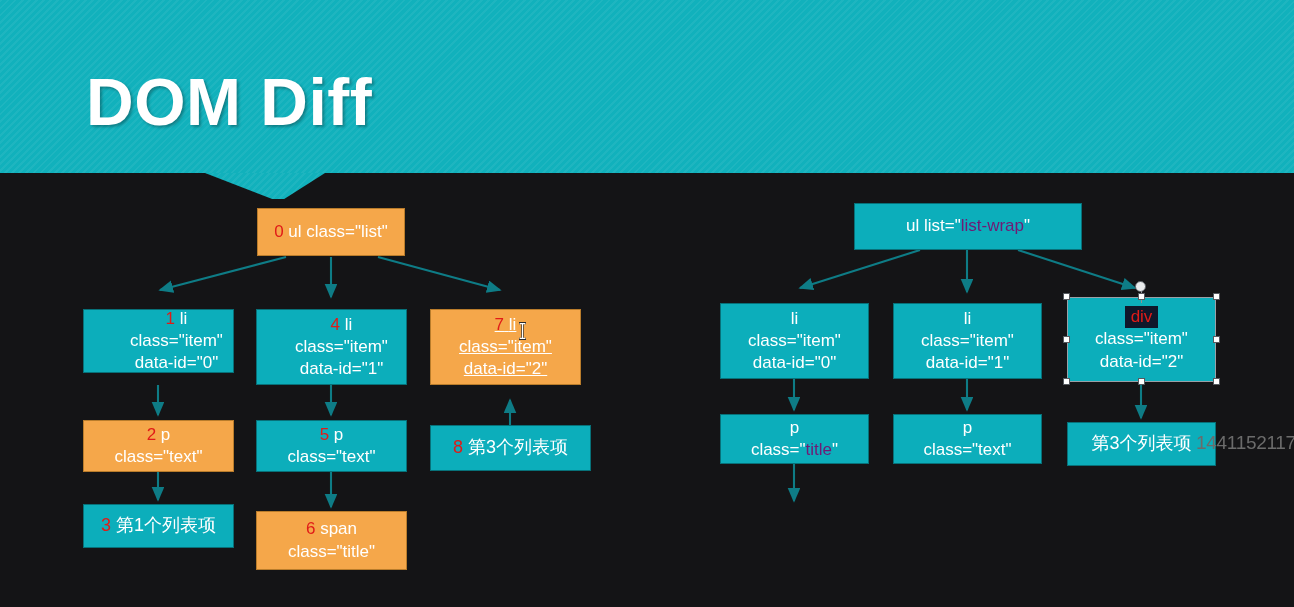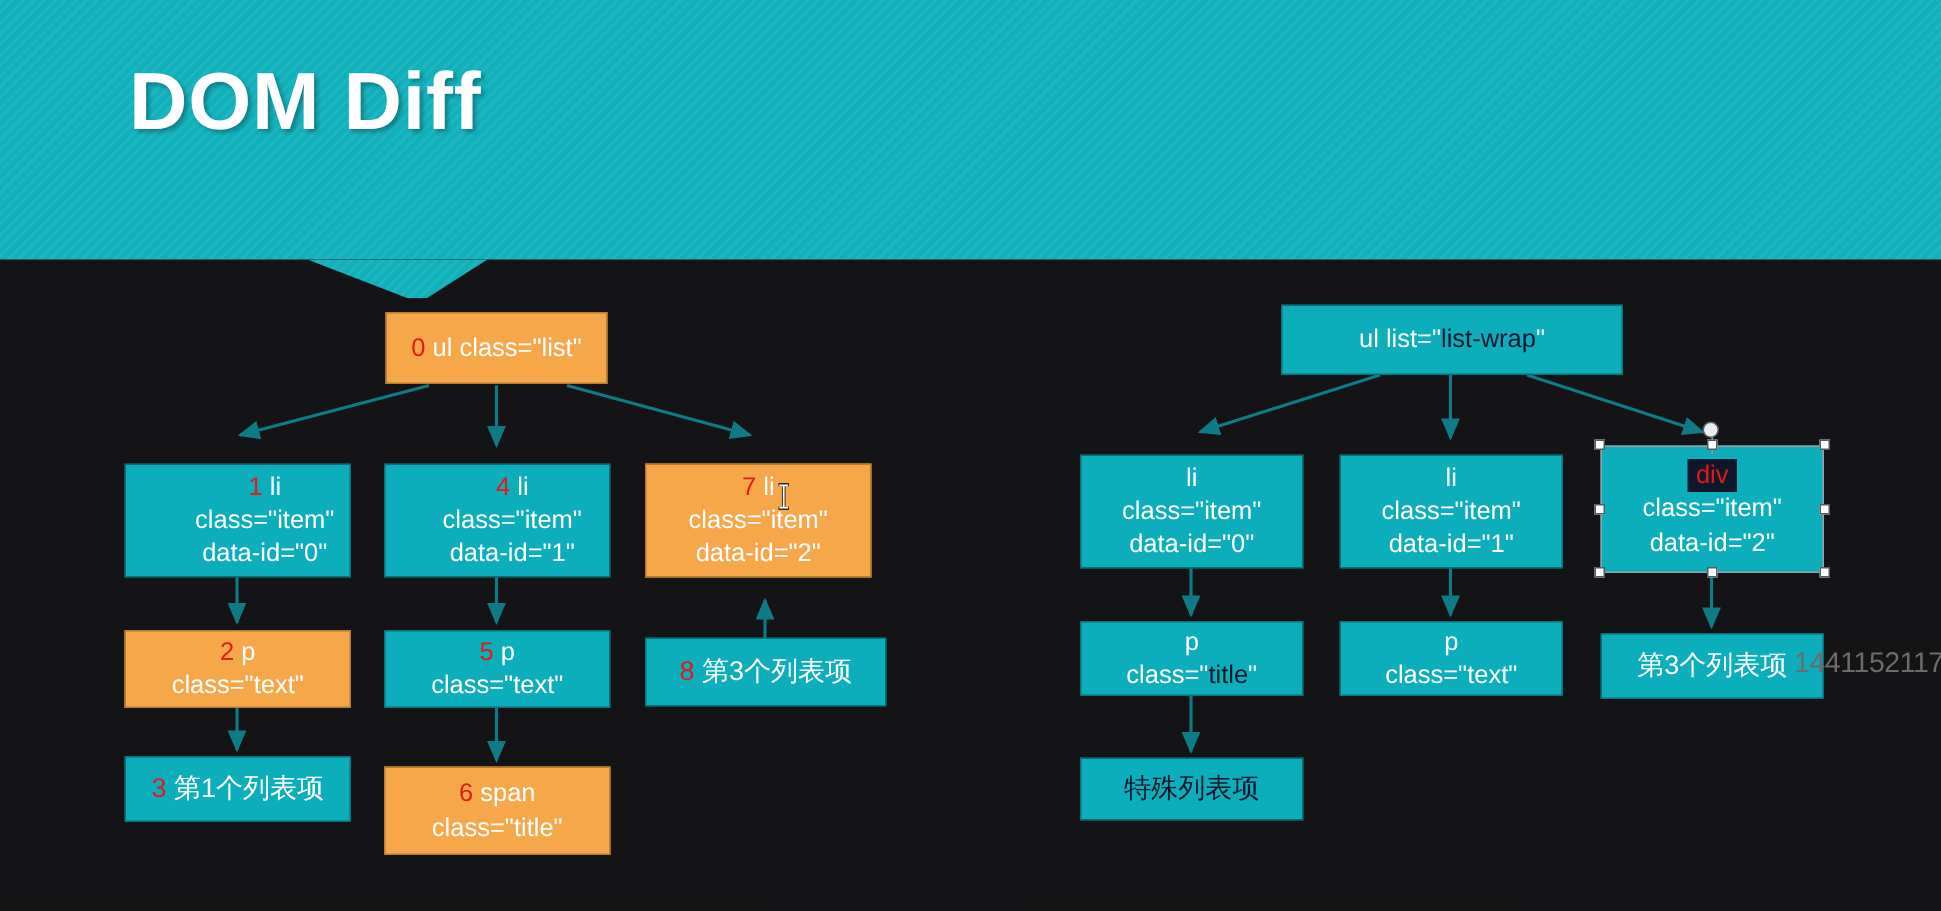--- a/index.html
+++ b/index.html
@@ -38,22 +38,22 @@
       repeating-linear-gradient(135deg,
         rgba(255,255,255,0.055) 0px,
         rgba(255,255,255,0.055) 2px,
         rgba(0,0,0,0.0) 2px,
         rgba(0,0,0,0.0) 5px),
       #11B1BC;
     clip-path: polygon(0 0, 100% 0, 66% 100%, 56% 100%);
   }
   #page-title {
     position: absolute;
-    left: 86px; top: 41px;
-    font-size: 54px;
+    left: 86px; top: 69px;
+    font-size: 66px;
     font-weight: bold;
     color: #ffffff;
     letter-spacing: 0.5px;
     text-shadow: 2px 2px 3px rgba(0,0,0,0.30);
     line-height: 1;
   }
 
   
   .node {
     position: absolute;
@@ -65,21 +65,21 @@
     color: #ffffff;
     font-size: 17px;
     line-height: 1.30;
     border: 1px solid rgba(0,0,0,0.35);
     white-space: nowrap;
   }
   .node.teal   { background: #0CAEBB; }
   .node.orange { background: #F5A74A; border-color: #b97c2b; }
   .node .row { display: block; }
   .idx { color: #E01B18; }
-  .hl-red { color: #0f172a; }
+  .hl-red { color: #701a75; }
   .node.textnode { font-size: 18px; }
 
   
   .node.selected { border: 1px solid #9aa0a6; }
   .sel-box {
     position: absolute;
     pointer-events: none;
   }
   .sel-handle {
     position: absolute;
@@ -172,39 +172,39 @@
     </g>
   </svg>
 
   <div class="node orange" style="left:257px; top:208px; width:148px; height:48px;">
     <span class="row">
       <span class="idx">0</span>
       <span>ul class="list"</span>
     </span>
   </div>
 
-  <div class="node teal" style="left:83px; top:309px; width:151px; height:76px;padding-left:36px;">
+  <div class="node teal" style="left:83px; top:309px; width:151px; height:64px;padding-left:36px;">
     <span class="row">
       <span class="idx">1</span>
       <span>li</span>
     </span>
     <span class="row">class="item"</span>
     <span class="row">data-id="0"</span>
   </div>
 
   <div class="node teal" style="left:256px; top:309px; width:151px; height:76px;padding-left:20px;">
     <span class="row">
       <span class="idx">4</span>
       <span>li</span>
     </span>
     <span class="row">class="item"</span>
     <span class="row">data-id="1"</span>
   </div>
 
-  <div class="node orange" style="left:430px; top:309px; width:151px; height:76px;">
+  <div class="node orange" style="left:430px; top:309px; width:151px; height:76px;text-decoration:underline;">
     <span class="row">
       <span class="idx">7</span>
       <span>li</span>
     </span>
     <span class="row">class="item"</span>
     <span class="row">data-id="2"</span>
   </div>
 
   <div class="node orange" style="left:83px; top:420px; width:151px; height:52px;">
     <span class="row">
@@ -290,23 +290,20 @@
 
   <div class="node teal" style="left:893px; top:414px; width:149px; height:50px;">
     <span class="row">p</span>
     <span class="row">class="text"</span>
   </div>
 
   <div class="node teal textnode" style="left:1067px; top:422px; width:149px; height:44px;">
     <span class="row">第3个列表项</span>
   </div>
 
-  <div class="node teal textnode" style="left:720px; top:505px; width:149px; height:42px;">
-    <span class="row hl-red">特殊列表项</span>
-  </div>
 
   <div id="watermark">144115211715</div>
 
   <svg id="ibeam-cursor" viewBox="0 0 9 18">
     <path d="M1,1 L8,1 M4.5,1 L4.5,17 M1,17 L8,17" stroke="#2b2b2b" stroke-width="2.4" fill="none"></path>
     <path d="M1.6,1.6 L7.4,1.6 M4.5,1.6 L4.5,16.4 M1.6,16.4 L7.4,16.4" stroke="#ffffff" stroke-width="1.1" fill="none"></path>
   </svg>
 
 </div>
 

